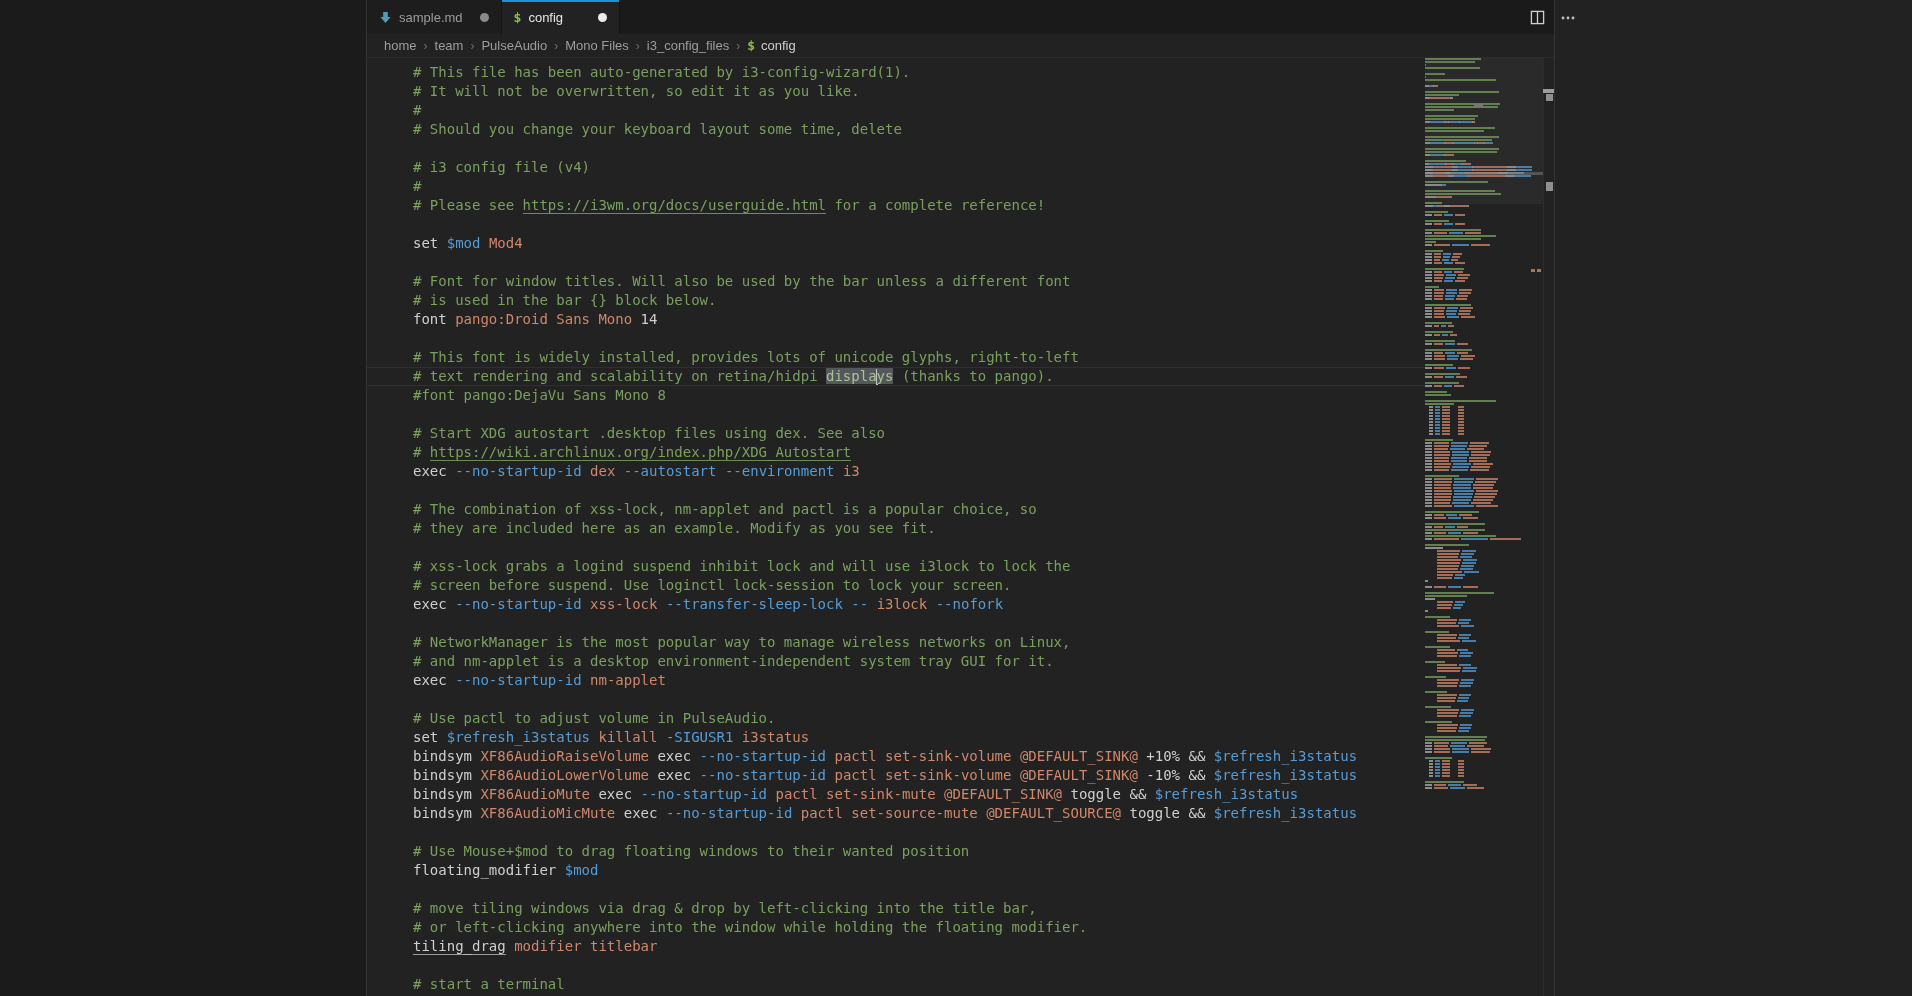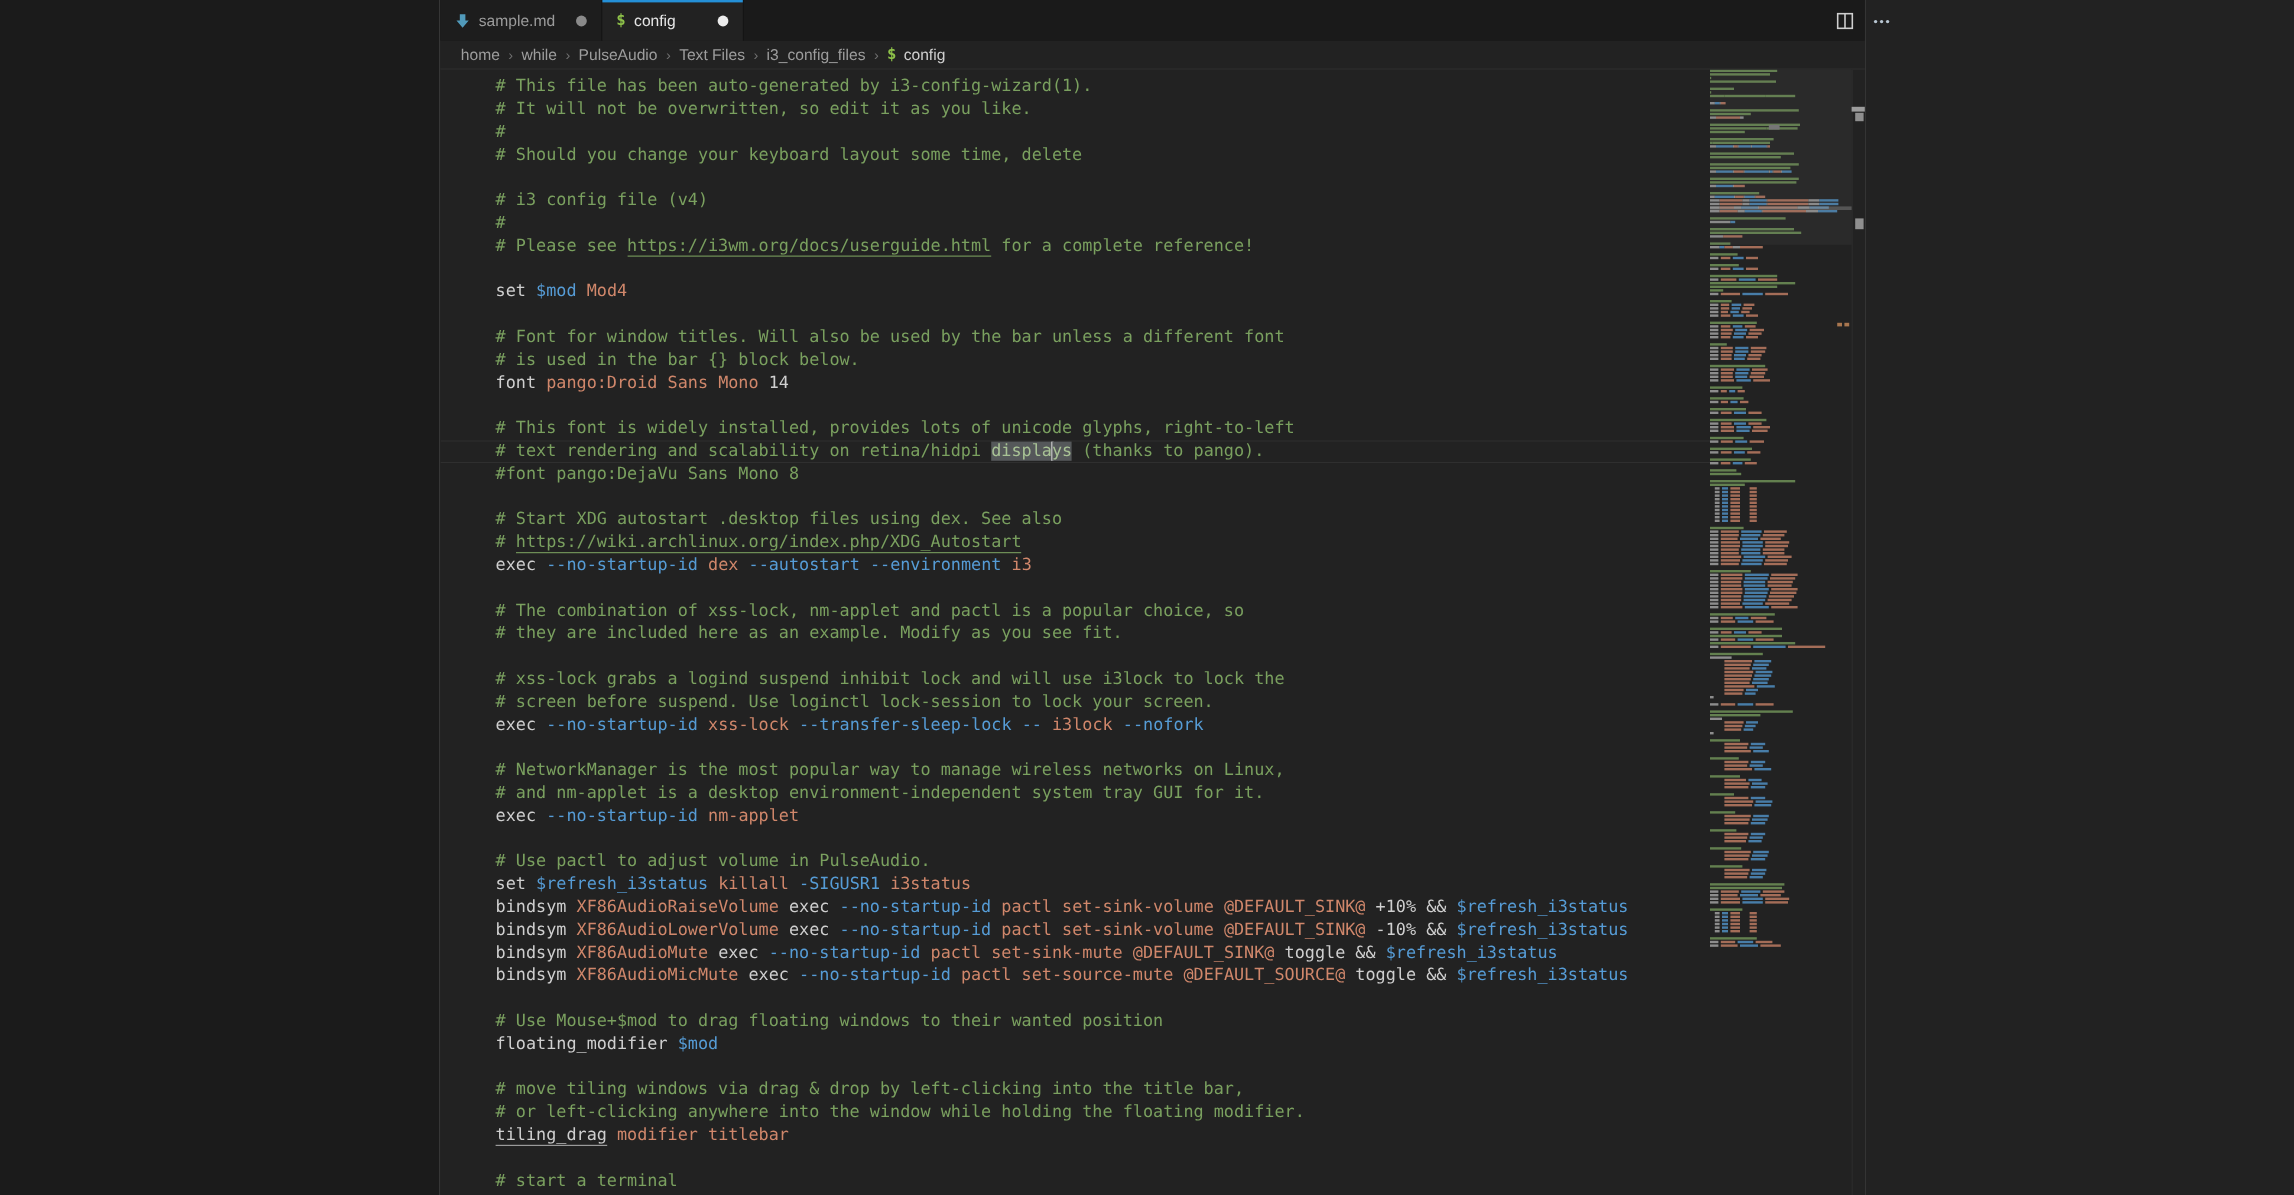--- a/index.html
+++ b/index.html
@@ -98,29 +98,29 @@
         </div>
       </div>
     </div>
 
     <div class="breadcrumbs" id="breadcrumbs">
         <span class="crumb">
           <span>home</span>
         </span>
         <span class="crumb-sep">›</span>
         <span class="crumb">
-          <span>while</span>
+          <span>team</span>
         </span>
         <span class="crumb-sep">›</span>
         <span class="crumb">
           <span>PulseAudio</span>
         </span>
         <span class="crumb-sep">›</span>
         <span class="crumb">
-          <span>Text Files</span>
+          <span>Mono Files</span>
         </span>
         <span class="crumb-sep">›</span>
         <span class="crumb">
           <span>i3_config_files</span>
         </span>
         <span class="crumb-sep">›</span>
         <span class="crumb last">
           <span class="shell-dollar">$</span>
           <span>config</span>
         </span>

